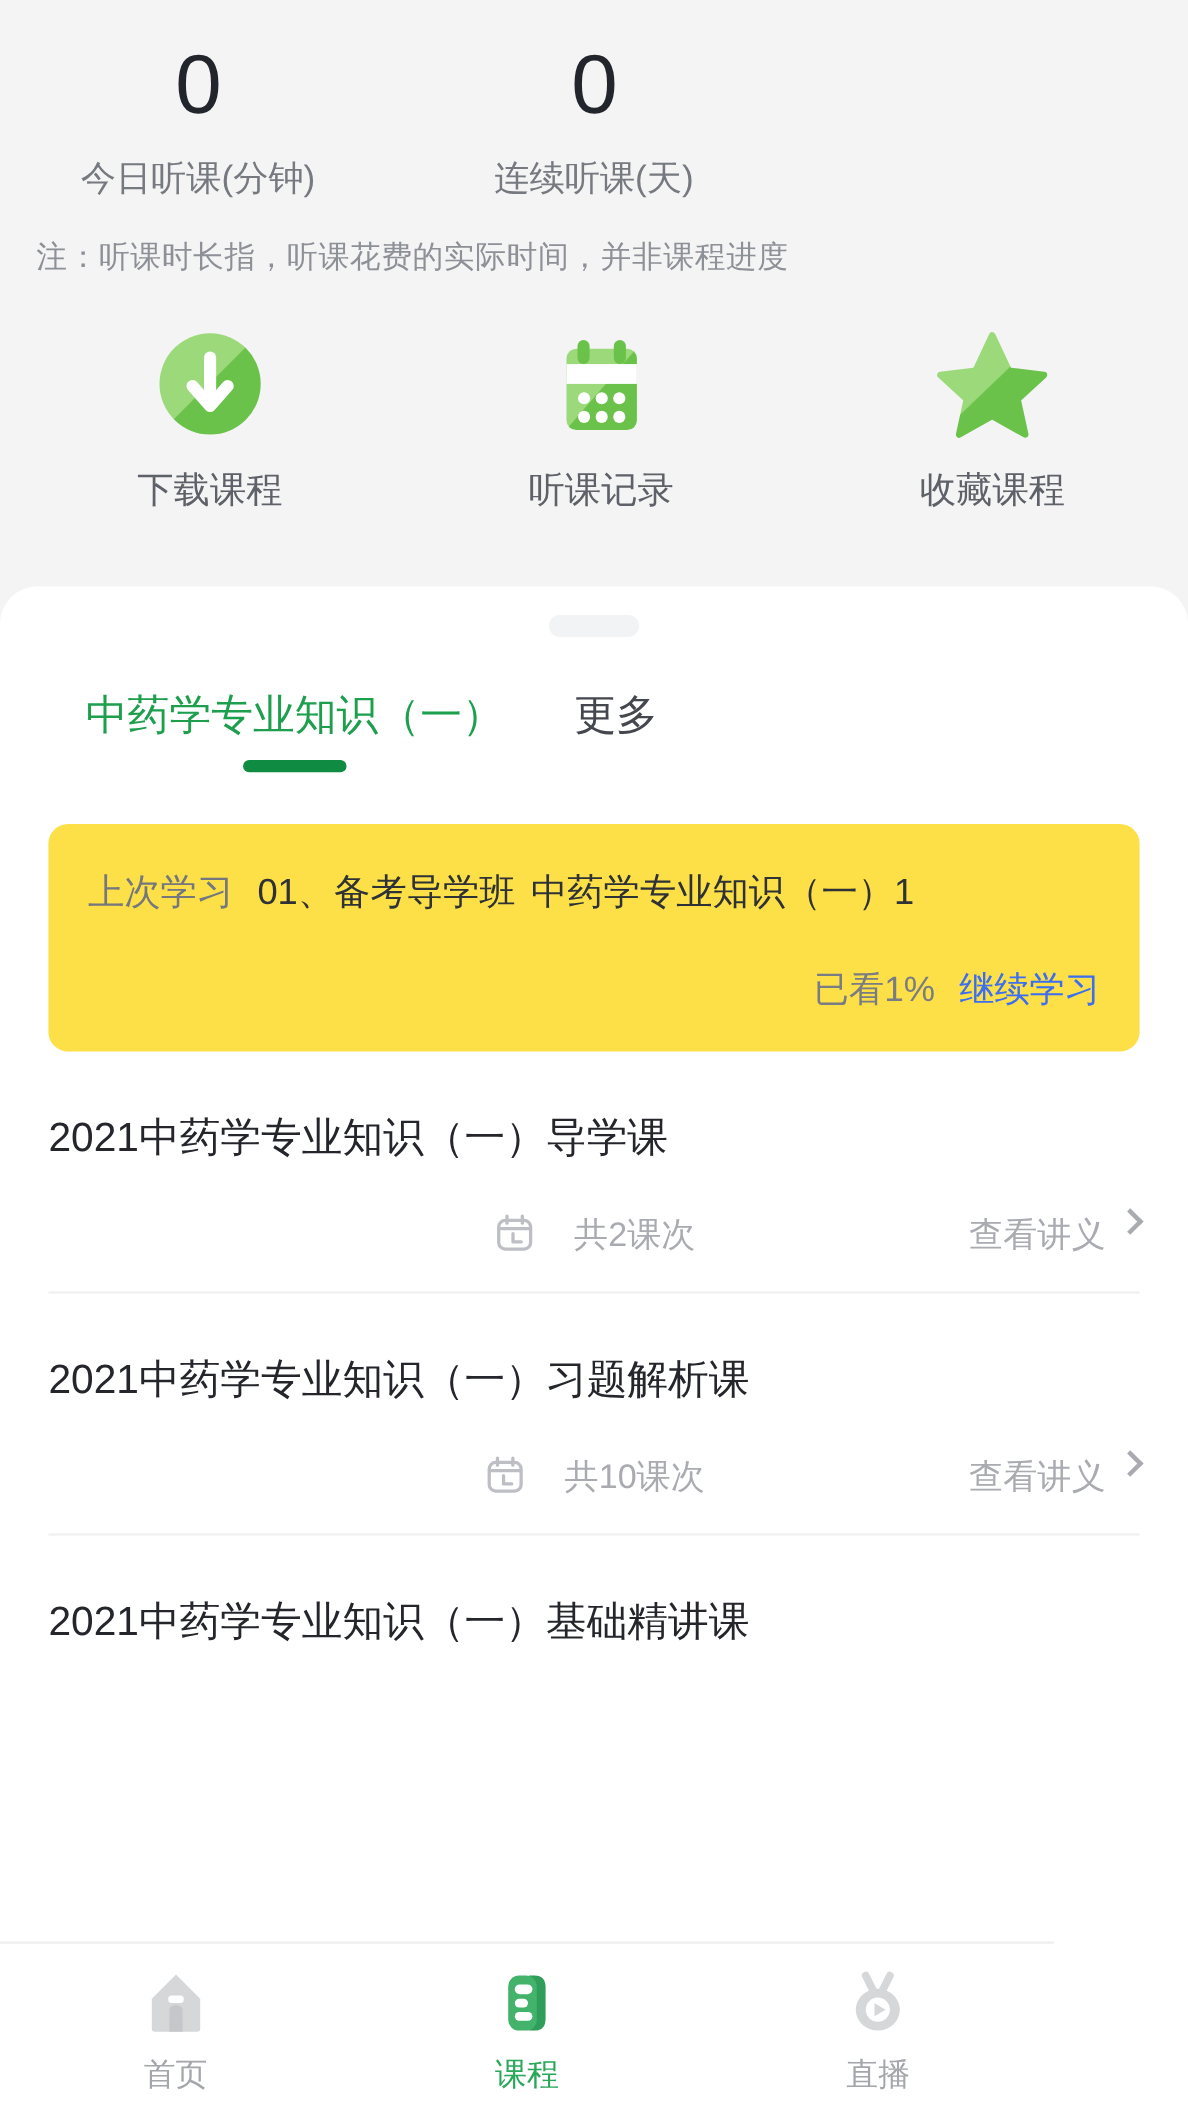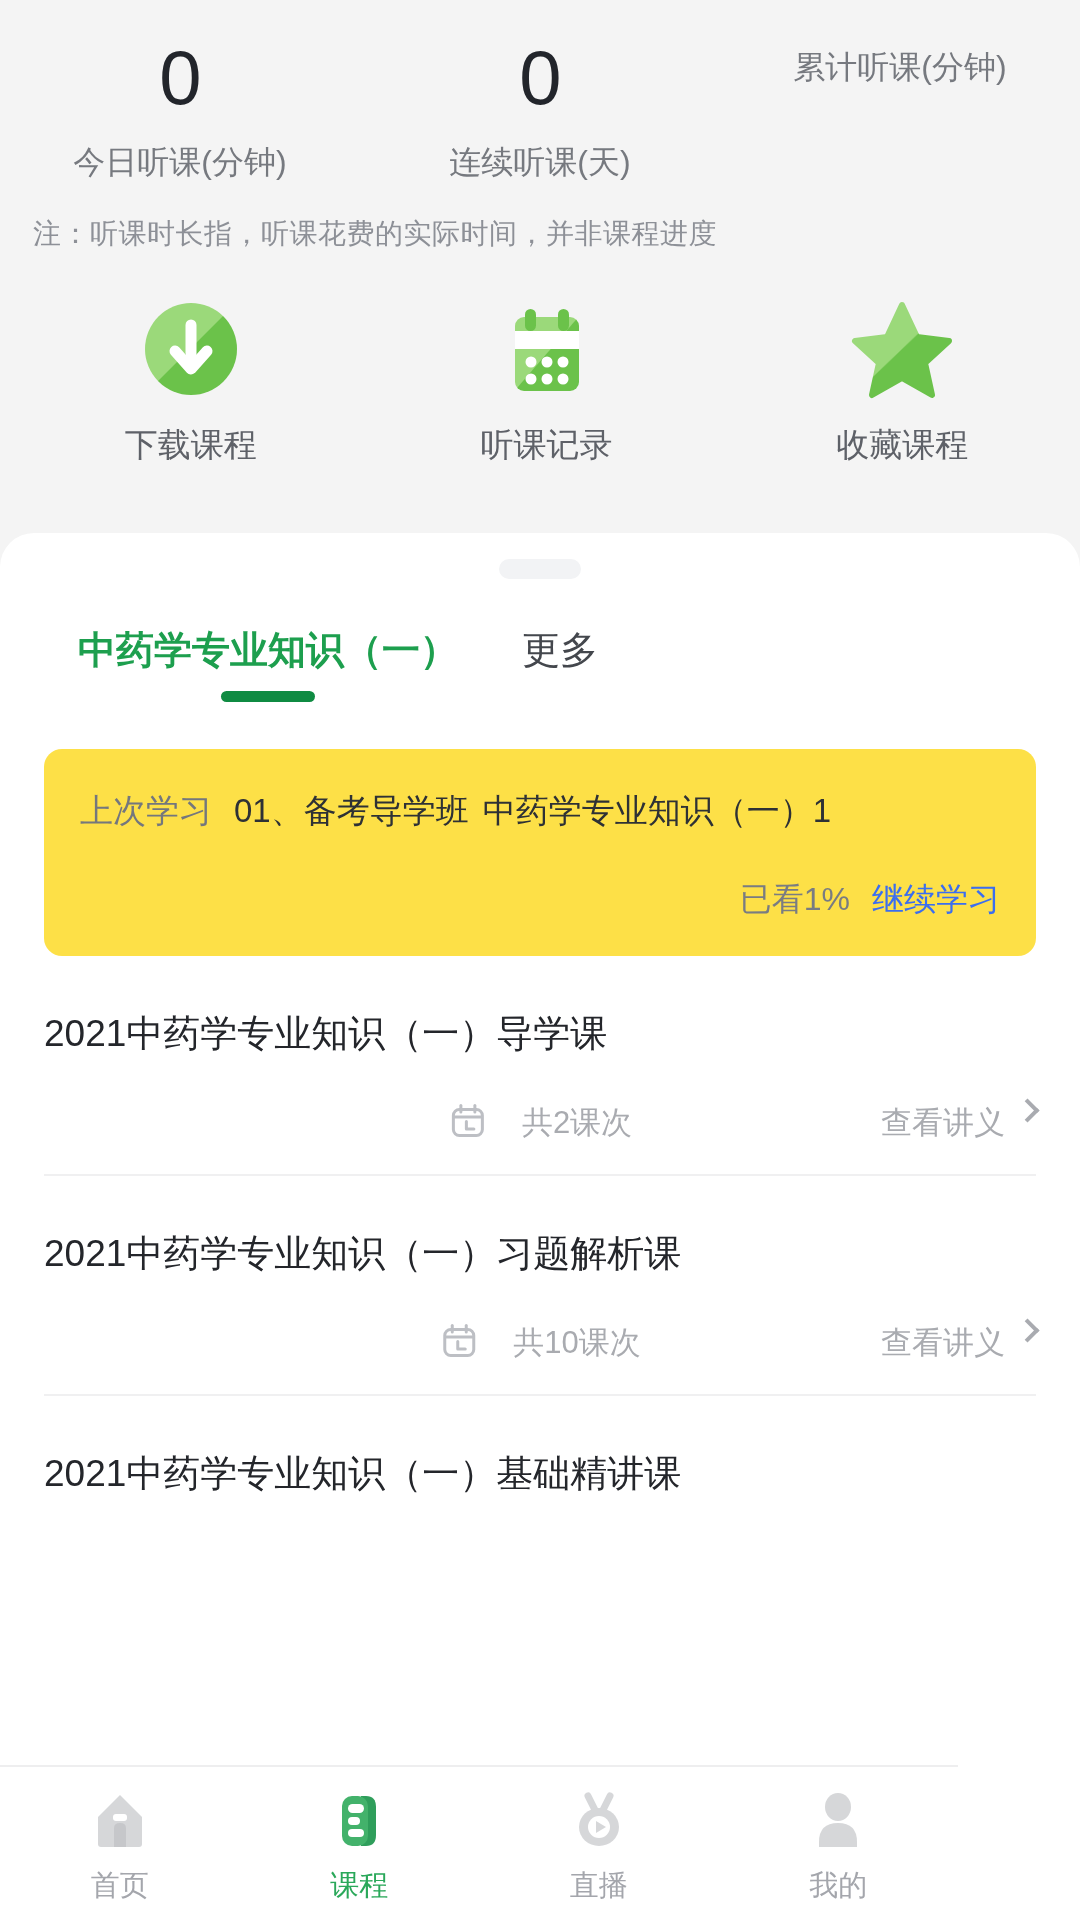--- a/index.html
+++ b/index.html
@@ -103,21 +103,21 @@
     font-size:38px;
     color:#44474d;
     position:relative;
     white-space:nowrap;
   }
   .tab:nth-child(1){ margin-left:78px; }
   .tab:nth-child(2){ margin-left:64px; }
   .tab:nth-child(3){ margin-left:60px; }
   .tab.active {
     color:#1d9f4e;
-    font-weight:700;
+    font-weight:400;
   }
   .tab-underline {
     position:absolute;
     left:50%;
     transform:translateX(-50%);
     bottom:-26px;
     width:94px; height:11px;
     background:#0f8b42;
     border-radius:6px;
   }
@@ -221,21 +221,20 @@
     <div class="stats-row">
       <div class="stat-cell">
         <div class="stat-value">0</div>
         <div class="stat-label">今日听课(分钟)</div>
       </div>
       <div class="stat-cell">
         <div class="stat-value">0</div>
         <div class="stat-label">连续听课(天)</div>
       </div>
       <div class="stat-cell">
-        <div class="stat-label">累计听课(分钟)</div>
       </div>
     </div>
 
     <div class="note">注：听课时长指，听课花费的实际时间，并非课程进度</div>
 
     <div class="actions-row">
 
       <div class="action-cell">
         <div class="action-icon">
           <svg width="104" height="104" viewBox="0 0 104 104">
@@ -409,25 +408,16 @@
           <path d="M20 6 L28 22" stroke="#d6d7d9" stroke-width="7" stroke-linecap="round" fill="none"></path>
           <path d="M42 6 L34 22" stroke="#d6d7d9" stroke-width="7" stroke-linecap="round" fill="none"></path>
           <ellipse cx="31" cy="37" rx="20" ry="19" fill="#d6d7d9"></ellipse>
           <circle cx="31" cy="37" r="11" fill="#ffffff"></circle>
           <path d="M28 31 L38 37 L28 43 Z" fill="#d6d7d9"></path>
         </svg>
       </div>
       <div class="nav-label">直播</div>
     </div>
 
-    <div class="nav-item">
-      <div class="nav-icon">
-        <svg width="62" height="62" viewBox="0 0 62 62">
-          <ellipse cx="31" cy="17" rx="13" ry="14" fill="#d6d7d9"></ellipse>
-          <path d="M31 33 Q50 33 50 52 L50 57 L12 57 L12 52 Q12 33 31 33 Z" fill="#d6d7d9"></path>
-        </svg>
-      </div>
-      <div class="nav-label">我的</div>
-    </div>
 
   </div>
 
 </div>
 
 </body></html>

